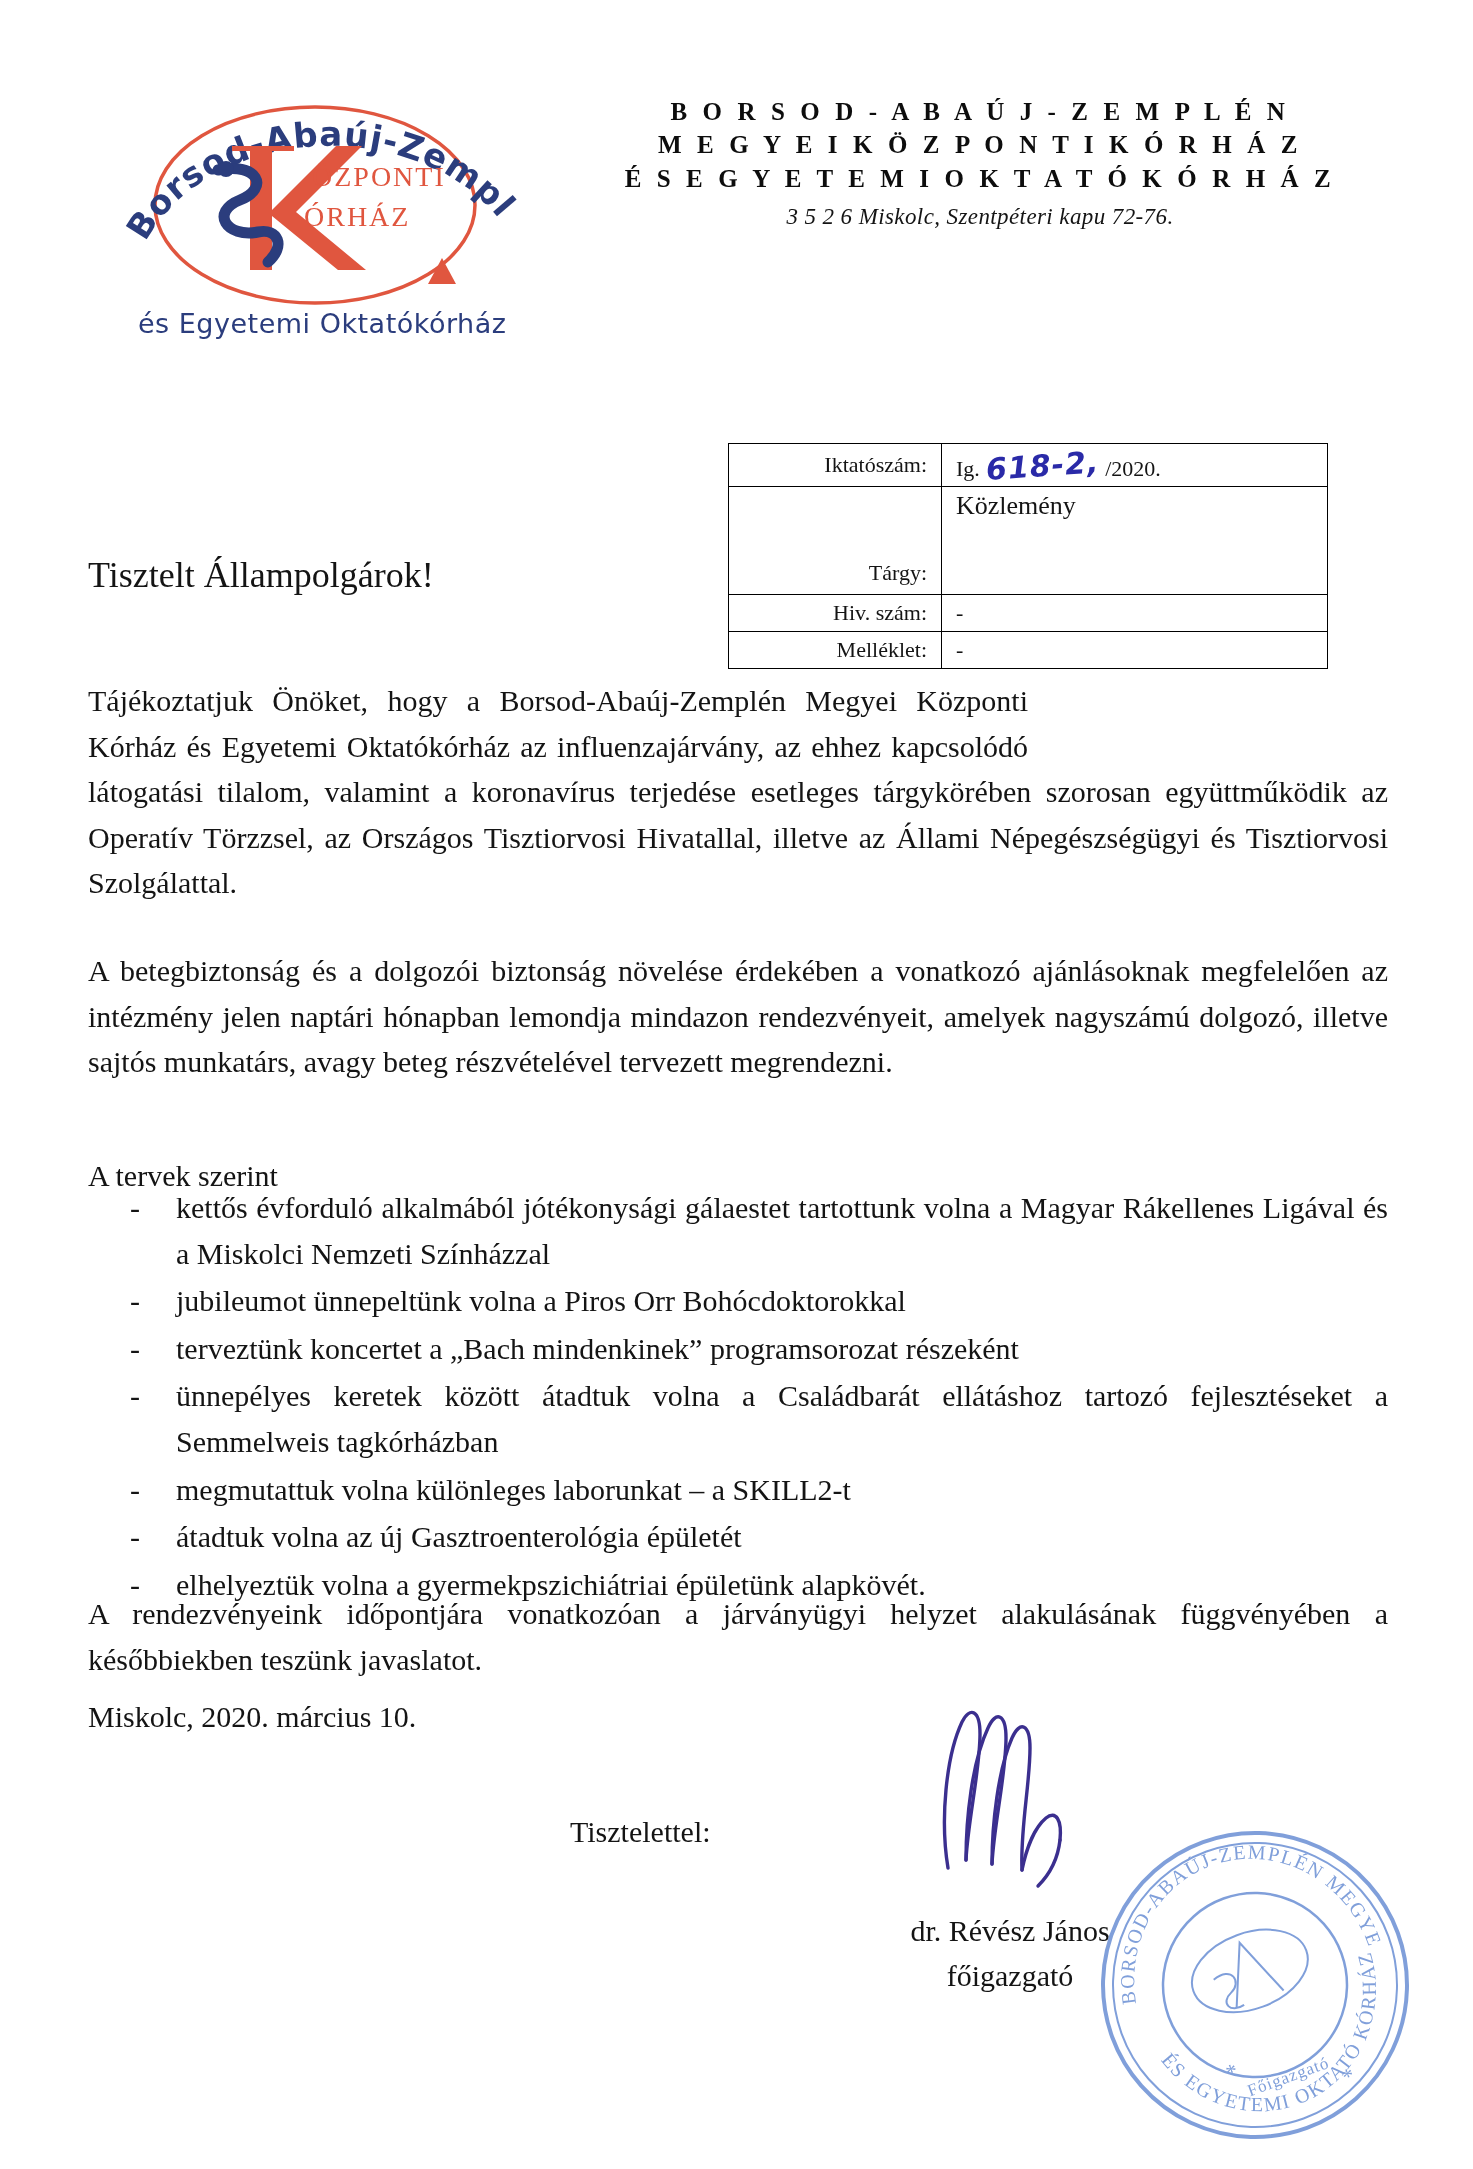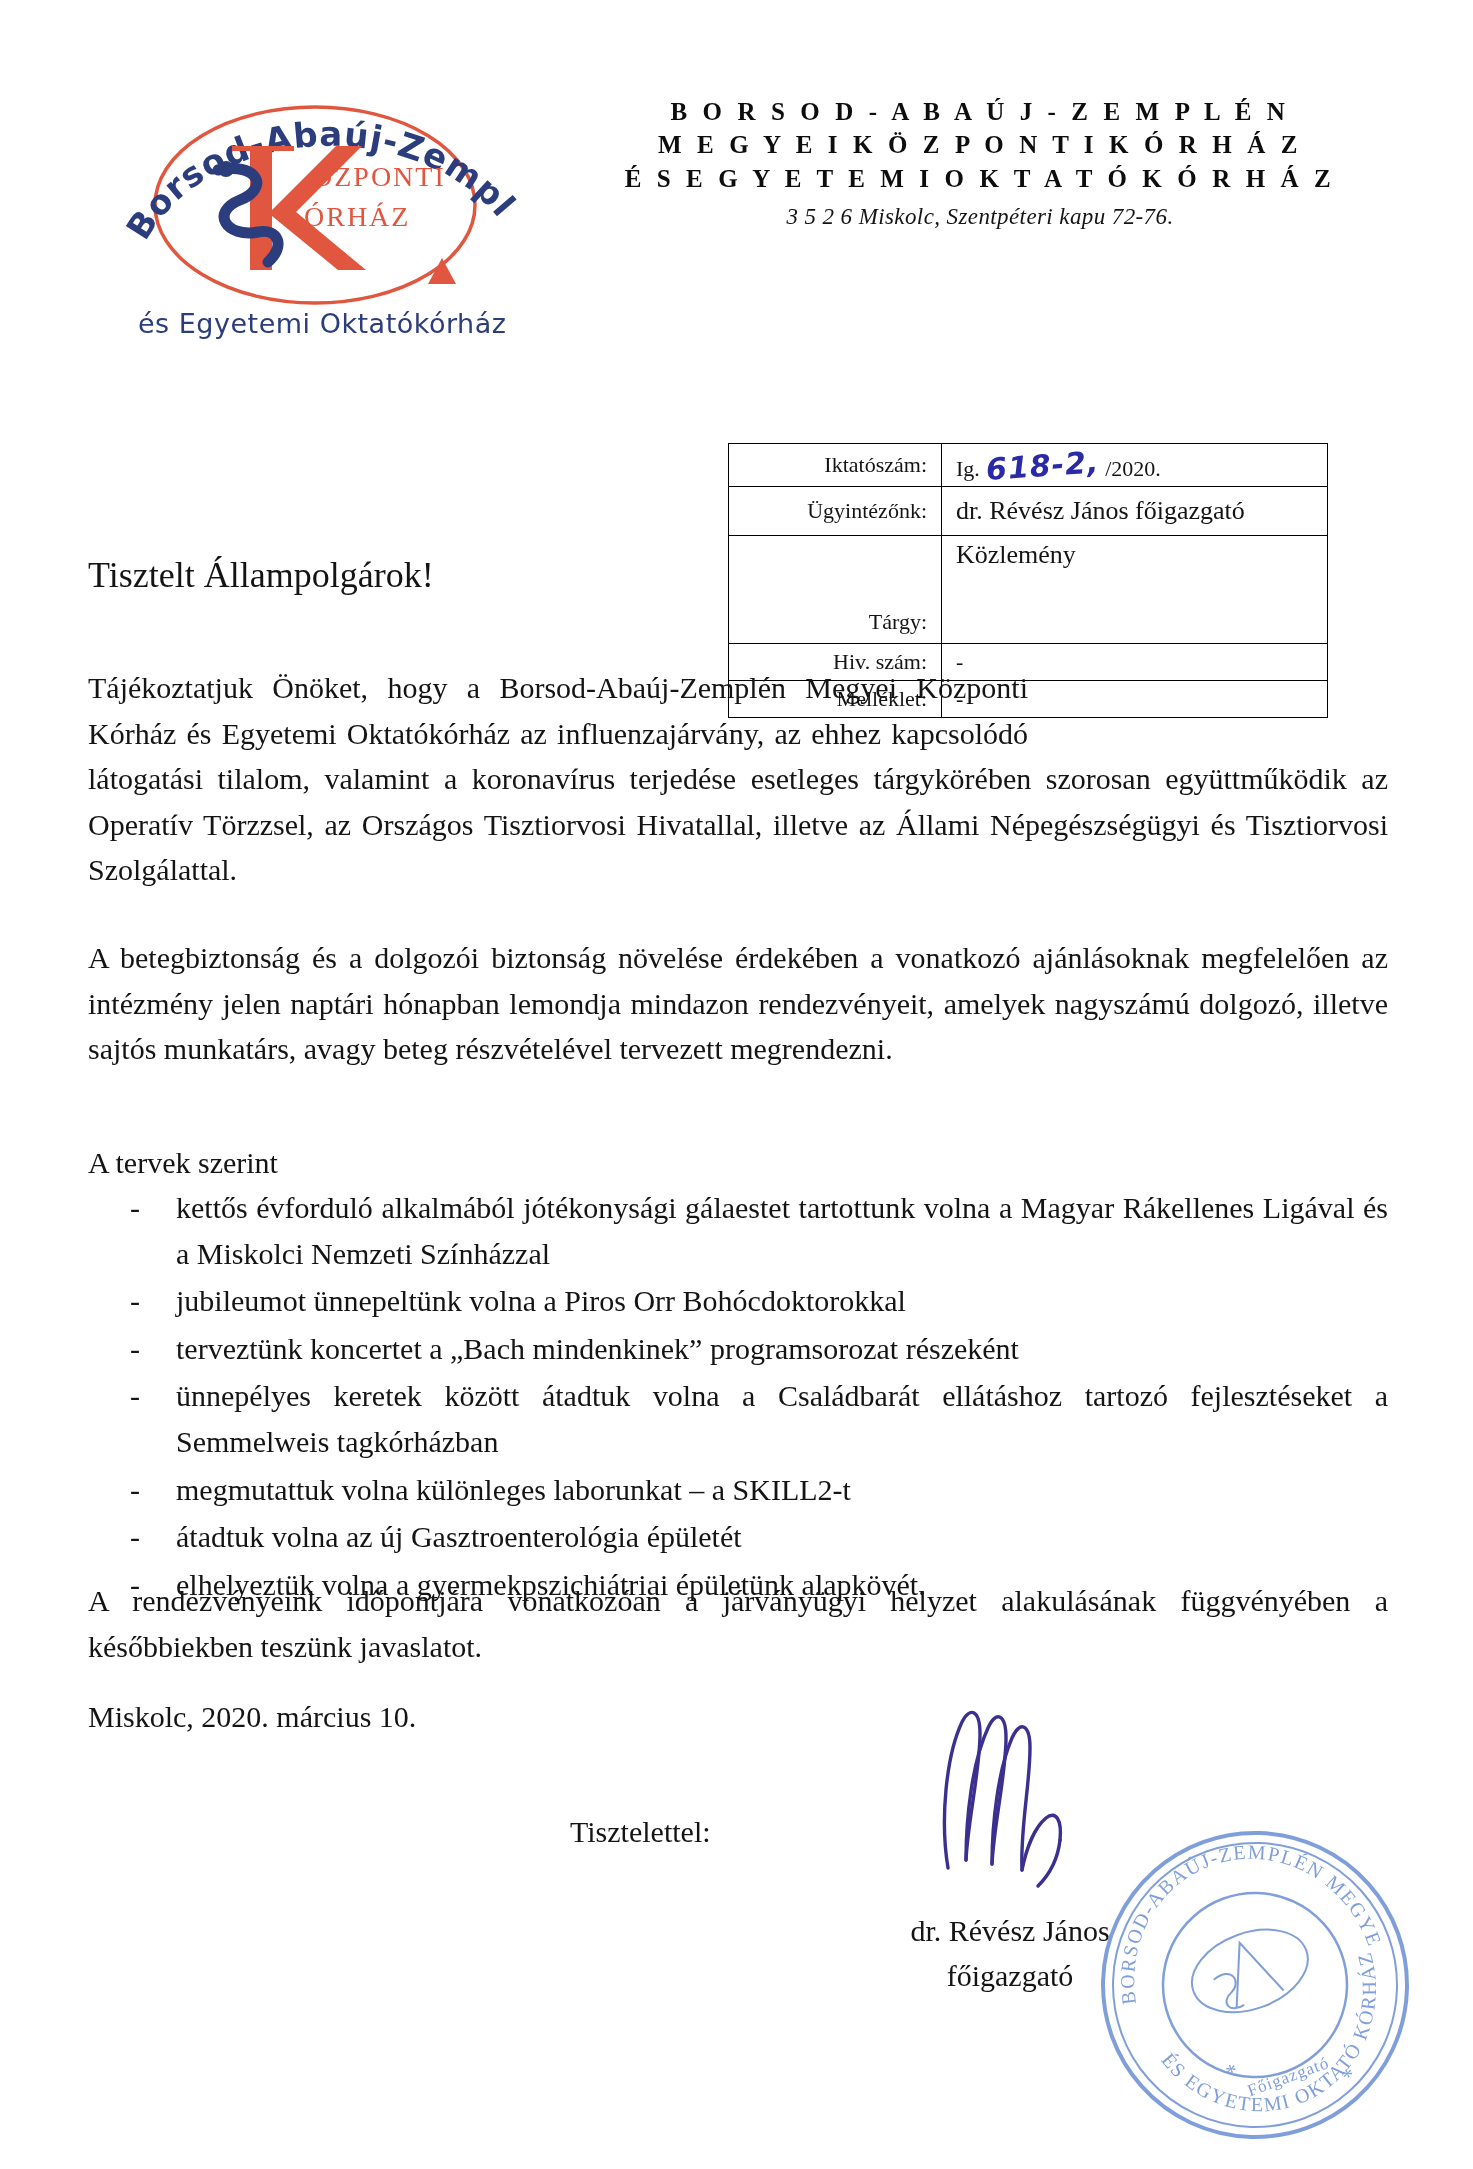--- a/index.html
+++ b/index.html
@@ -132,20 +132,21 @@
     font-size: 36px;
   }
 
   .body-text {
     position: absolute;
     left: 88px;
     width: 1300px;
     font-size: 30px;
     line-height: 1.52;
     text-align: justify;
+    margin-top: 13px;
   }
   .body-text.p1 { top: 665px; }
   .body-text.p2 { top: 935px; }
   .body-text.p3 { top: 1140px; }
   .body-text.p4 { top: 1578px; }
   .p1 .shape-spacer {
     float: right;
     width: 360px;
     height: 52px;
     shape-outside: inset(0);
@@ -261,24 +262,20 @@
       <div class="org-line">É S   E G Y E T E M I   O K T A T Ó K Ó R H Á Z</div>
       <div class="org-address">3 5 2 6  Miskolc, Szentpéteri kapu 72-76.</div>
     </div>
   </div>
 
   <table class="ref-table">
     <tbody>
       <tr class="row-iktato">
         <td class="ref-label">Iktatószám:</td>
         <td class="ref-value ref-value-small"><span>Ig.</span><span class="handwritten-num">618-2,</span><span>/2020.</span></td>
-      </tr>
-      <tr class="row-ugy">
-        <td class="ref-label">Ügyintézőnk:</td>
-        <td class="ref-value">dr. Révész János főigazgató</td>
       </tr>
       <tr class="row-targy">
         <td class="ref-label">Tárgy:</td>
         <td class="ref-value">Közlemény</td>
       </tr>
       <tr class="row-hiv">
         <td class="ref-label">Hiv. szám:</td>
         <td class="ref-value ref-value-small">-</td>
       </tr>
       <tr class="row-mell">

